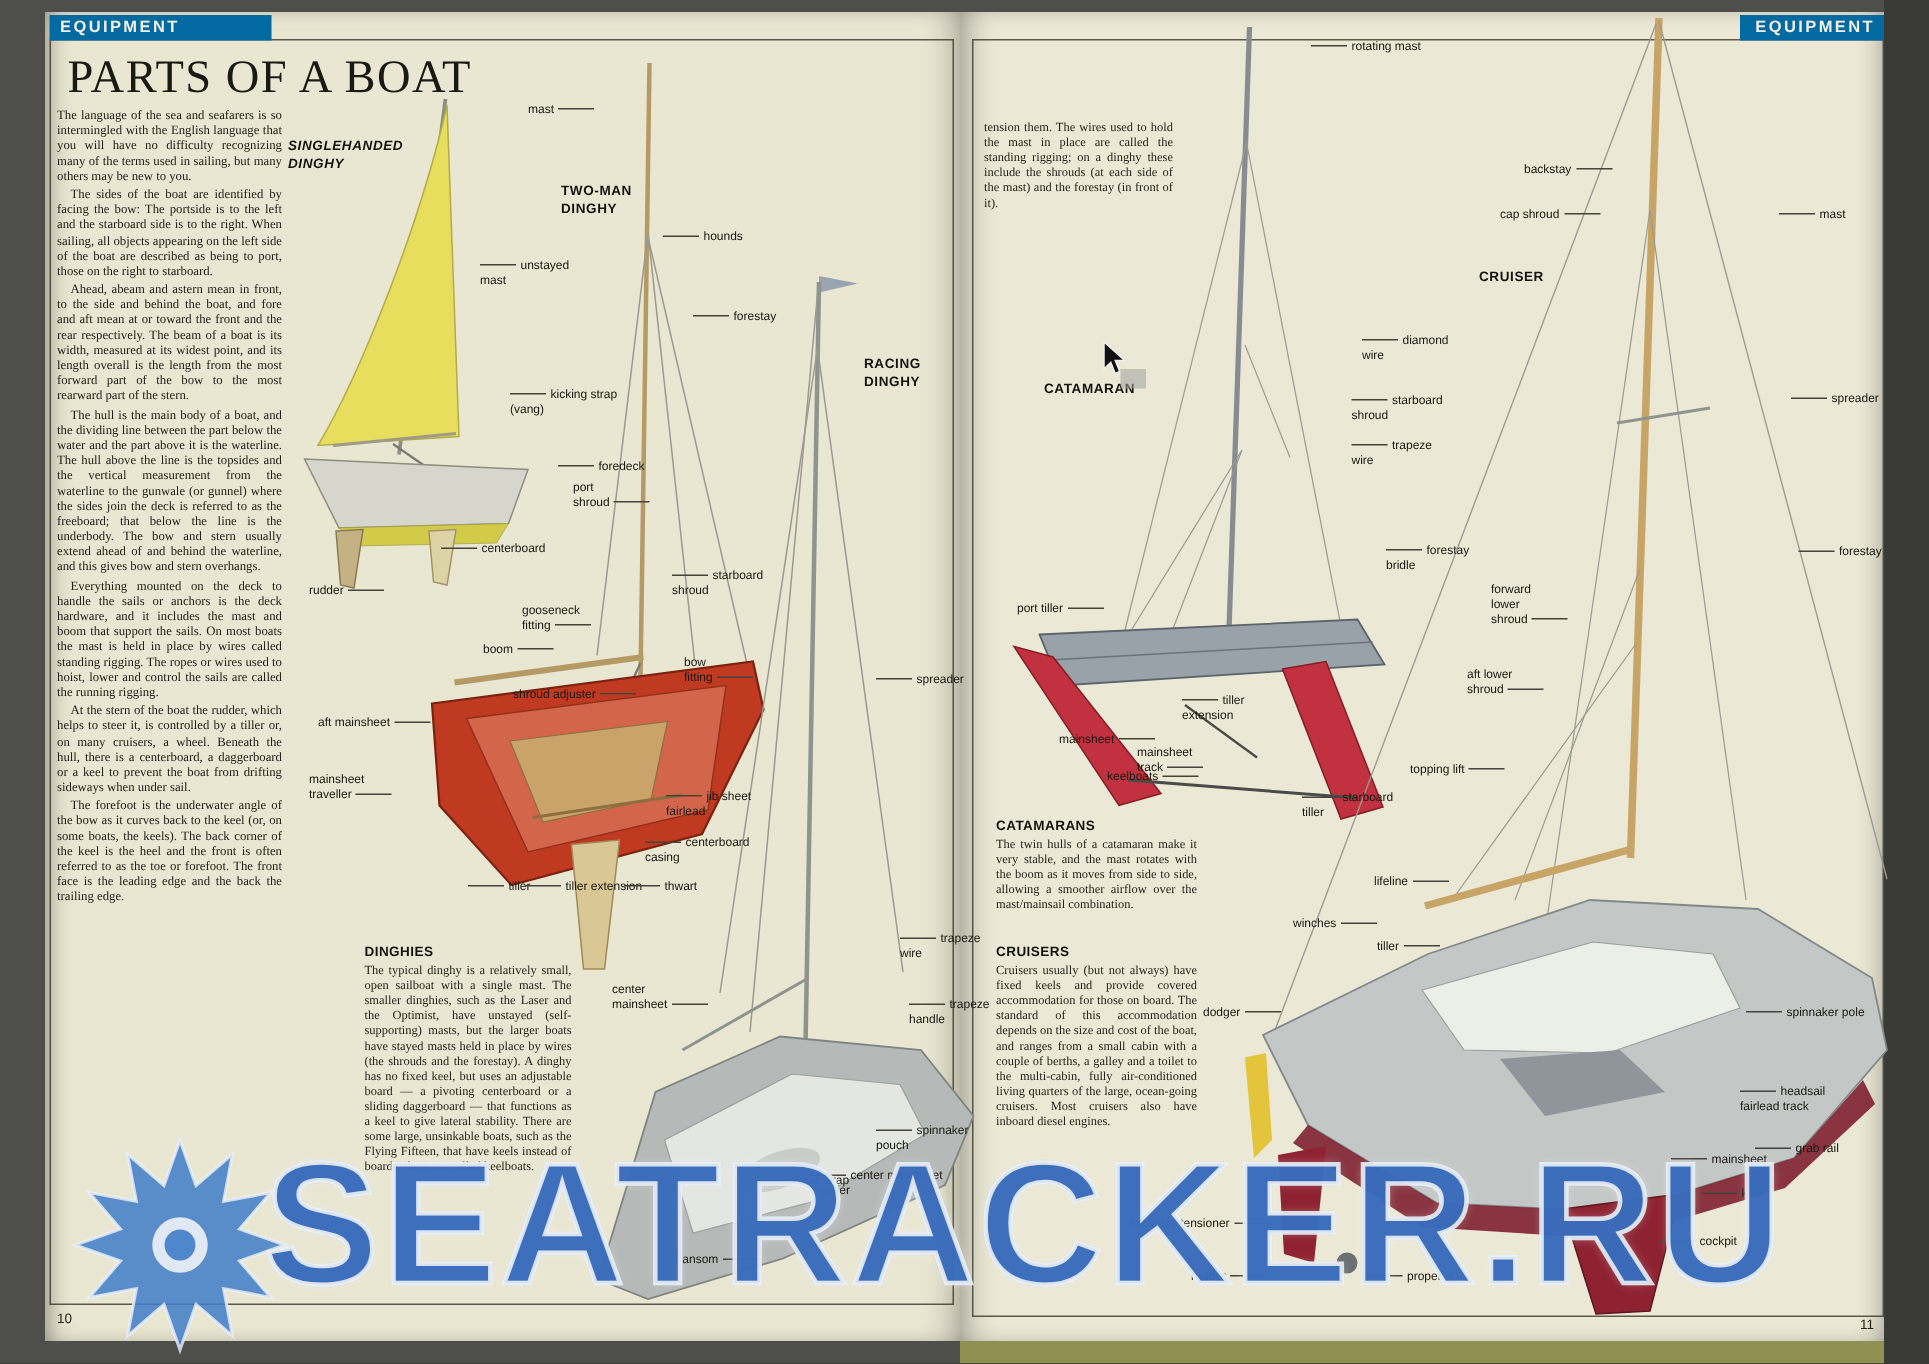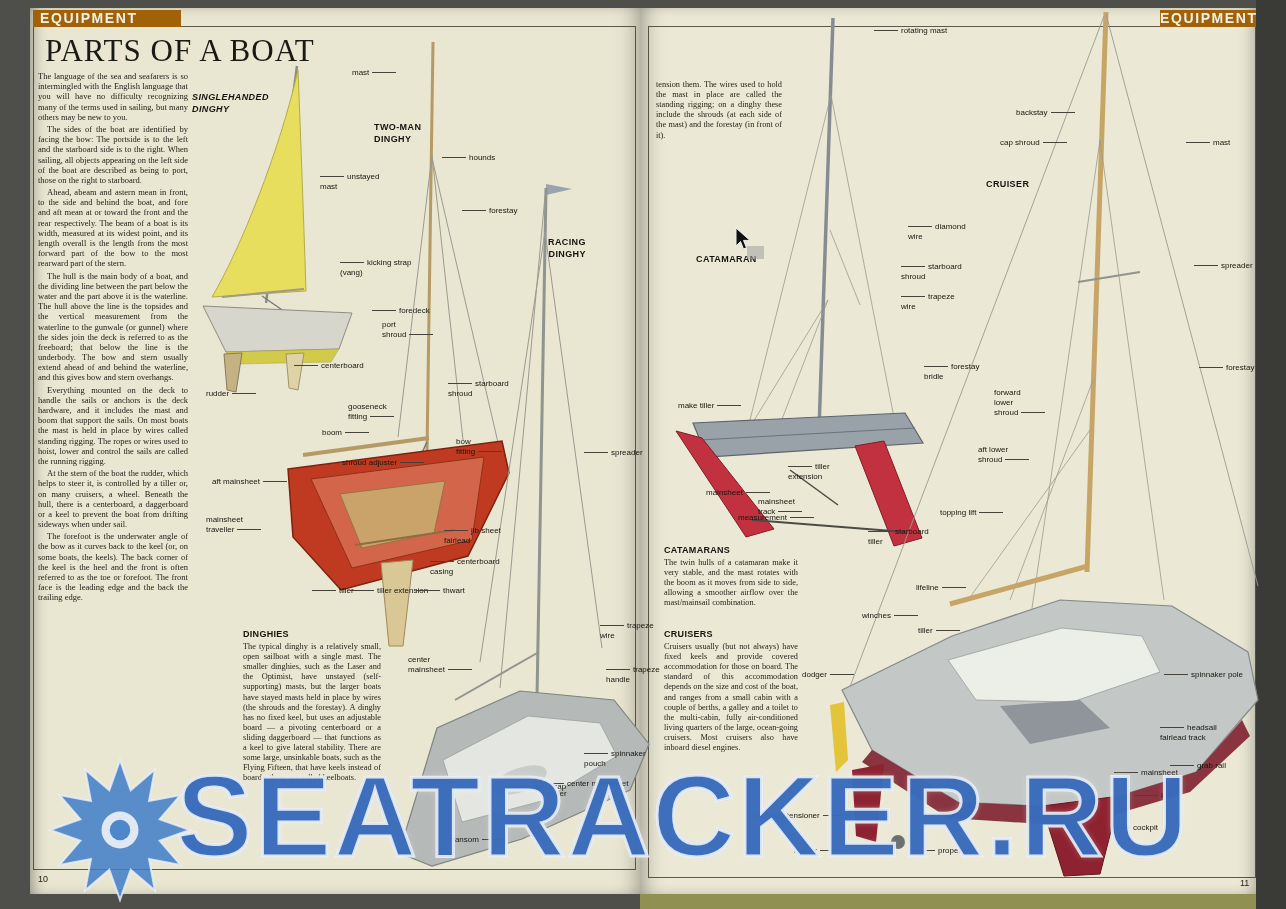--- a/index.html
+++ b/index.html
@@ -6,22 +6,22 @@
   #stage { position:relative; width:1286px; height:909px; background:#4e4e4a; overflow:hidden;
            font-family:"Liberation Sans", sans-serif; }
   .page { position:absolute; top:8px; height:886px; }
   #pageL { left:30px; width:610px; background:#e9e6d2;
            box-shadow: inset 10px 0 16px -9px rgba(0,0,0,.45), inset -14px 0 22px -12px rgba(0,0,0,.35); }
   #pageR { left:640px; width:616px; background:#ebe8d5;
            box-shadow: inset 14px 0 22px -12px rgba(0,0,0,.4), inset -10px 0 16px -8px rgba(0,0,0,.3); }
   #bottom-strip { position:absolute; left:640px; top:894px; width:616px; height:15px; background:#8f9052; }
   #right-edge { position:absolute; left:1256px; top:0; width:30px; height:909px; background:#3a3a37; }
   .frame { position:absolute; border:1px solid rgba(45,42,30,.75); z-index:1; }
-  .equip-bar { position:absolute; top:10px; height:17px; background:#a16207; color:#f2f0e6;
-               font-size:14px; font-weight:bold; letter-spacing:1.6px; line-height:17px; z-index:4; }
+  .equip-bar { position:absolute; top:10px; height:17px; background:#0369a1; color:#f2f0e6;
+               font-size:11px; font-weight:bold; letter-spacing:1.6px; line-height:17px; z-index:4; }
   #equipL { left:33px; width:141px; padding-left:7px; }
   #equipR { left:1160px; width:90px; padding-right:6px; text-align:right; }
   #title { position:absolute; left:45px; top:33px; font-family:"Liberation Serif", serif;
            font-size:31px; letter-spacing:1px; color:#1a1a14; z-index:2; }
   #intro { position:absolute; left:38px; top:71px; width:150px; height:745px; overflow:hidden;
            font-family:"Liberation Serif", serif; font-size:8.5px; line-height:1.2; text-align:justify;
            color:#24221b; z-index:2; }
   #intro p { margin:0 0 2px 0; text-indent:9px; }
   #intro p:first-child { text-indent:0; }
   .bt { position:absolute; font-size:9px; font-weight:bold; letter-spacing:.4px; color:#14140f;
@@ -143,21 +143,21 @@
     <p>The hull is the main body of a boat, and the dividing line between the part below the water and the part above it is the waterline. The hull above the line is the topsides and the vertical measurement from the waterline to the gunwale (or gunnel) where the sides join the deck is referred to as the freeboard; that below the line is the underbody. The bow and stern usually extend ahead of and behind the waterline, and this gives bow and stern overhangs.</p>
     <p>Everything mounted on the deck to handle the sails or anchors is the deck hardware, and it includes the mast and boom that support the sails. On most boats the mast is held in place by wires called standing rigging. The ropes or wires used to hoist, lower and control the sails are called the running rigging.</p>
     <p>At the stern of the boat the rudder, which helps to steer it, is controlled by a tiller or, on many cruisers, a wheel. Beneath the hull, there is a centerboard, a daggerboard or a keel to prevent the boat from drifting sideways when under sail.</p>
     <p>The forefoot is the underwater angle of the bow as it curves back to the keel (or, on some boats, the keels). The back corner of the keel is the heel and the front is often referred to as the toe or forefoot. The front face is the leading edge and the back the trailing edge.</p>
   </div>
 
   <div class="bt" style="left:192px;top:92px;font-style:italic;">SINGLEHANDED
 DINGHY</div>
   <div class="bt" style="left:374px;top:122px;">TWO-MAN
 DINGHY</div>
-  <div class="bt" style="left:548px;top:237px;text-align:right;">RACING
+  <div class="bt" style="left:576px;top:237px;">RACING
 DINGHY</div>
   <div class="bt" style="left:696px;top:254px;">CATAMARAN</div>
   <div class="bt" style="left:986px;top:179px;">CRUISER</div>
 
   <div class="sec" style="left:656px;top:80px;width:126px;">
     <p class="sec-p">tension them. The wires used to hold the mast in place are called the standing rigging; on a dinghy these include the shrouds (at each side of the mast) and the forestay (in front of it).</p>
   </div>
 
   <div class="sec" style="left:196px;top:629px;width:138px;margin-left:47px;">
     <p class="sec-h">DINGHIES</p>
@@ -222,33 +222,33 @@
   <span class="lbl ll" style="left:1186px;top:138px;">mast</span>
   <span class="lbl ll" style="left:908px;top:222px;">diamond
 wire</span>
   <span class="lbl ll" style="left:901px;top:262px;">starboard
 shroud</span>
   <span class="lbl ll" style="left:901px;top:292px;">trapeze
 wire</span>
   <span class="lbl ll" style="left:1194px;top:261px;">spreader</span>
   <span class="lbl ll" style="left:924px;top:362px;">forestay
 bridle</span>
-  <span class="lbl lr" style="left:678px;top:401px;">make tiller</span>
+  <span class="lbl lr" style="left:678px;top:401px;">port tiller</span>
   <span class="lbl lr" style="left:994px;top:388px;">forward
 lower
 shroud</span>
   <span class="lbl ll" style="left:1199px;top:363px;">forestay</span>
   <span class="lbl ll" style="left:788px;top:462px;">tiller
 extension</span>
   <span class="lbl lr" style="left:978px;top:445px;">aft lower
 shroud</span>
   <span class="lbl lr" style="left:706px;top:488px;">mainsheet</span>
   <span class="lbl lr" style="left:758px;top:497px;">mainsheet
 track</span>
-  <span class="lbl lr" style="left:738px;top:513px;">measurement</span>
+  <span class="lbl lr" style="left:738px;top:513px;">keelboats</span>
   <span class="lbl ll" style="left:868px;top:527px;">starboard
 tiller</span>
   <span class="lbl lr" style="left:940px;top:508px;">topping lift</span>
   <span class="lbl lr" style="left:916px;top:583px;">lifeline</span>
   <span class="lbl lr" style="left:862px;top:611px;">winches</span>
   <span class="lbl lr" style="left:918px;top:626px;">tiller</span>
   <span class="lbl lr" style="left:802px;top:670px;">dodger</span>
   <span class="lbl ll" style="left:1164px;top:670px;">spinnaker pole</span>
   <span class="lbl ll" style="left:1160px;top:723px;">headsail
 fairlead track</span>

